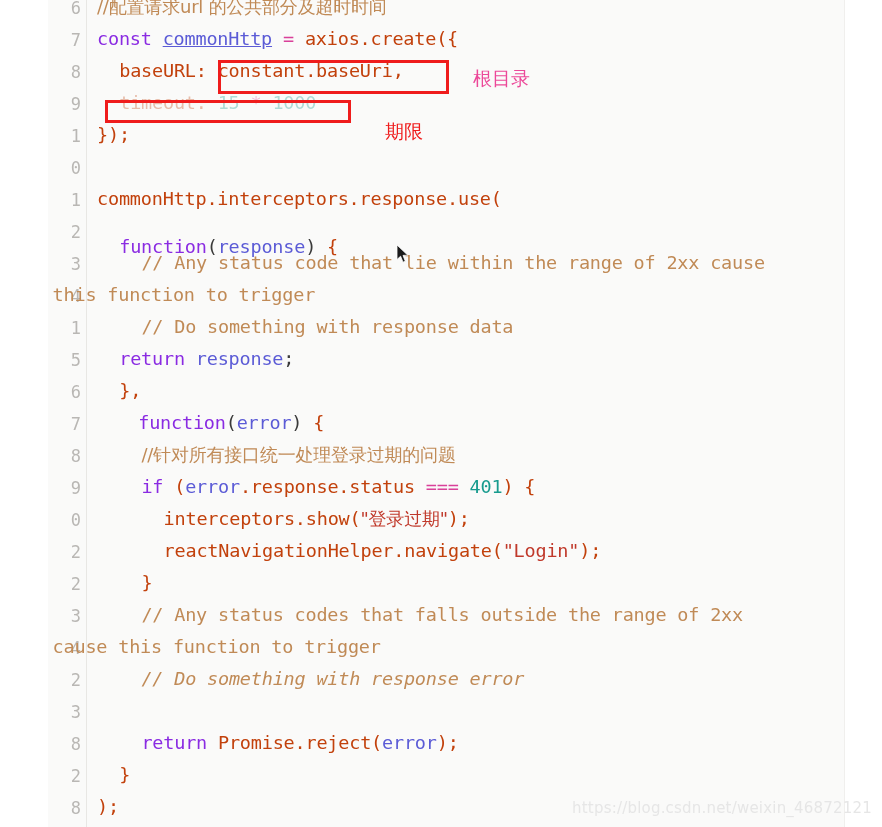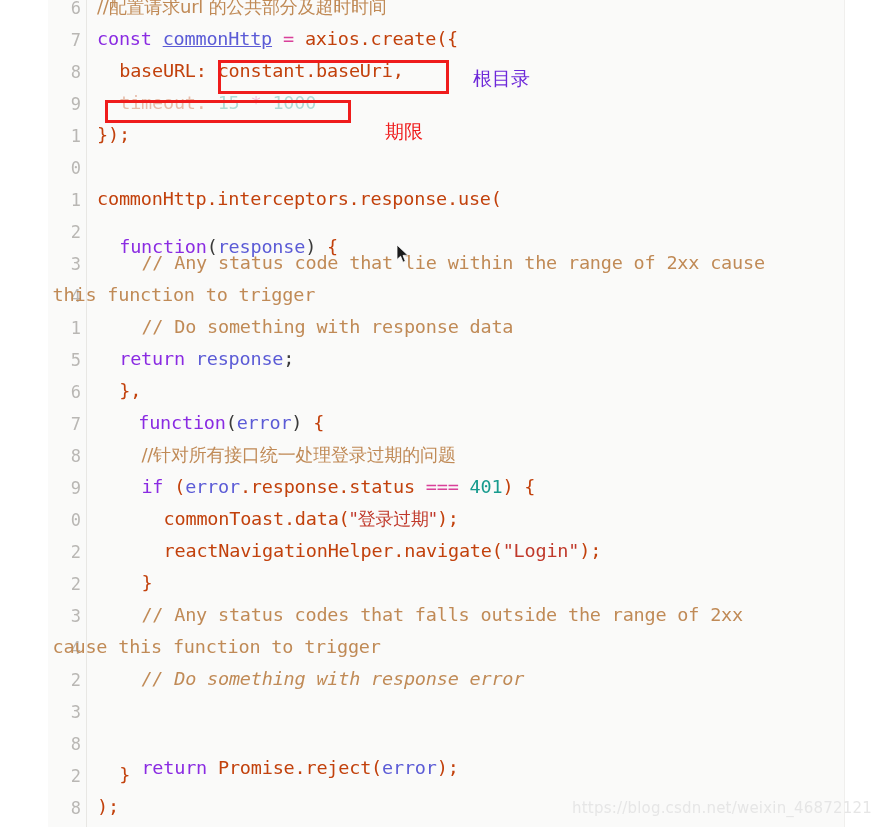--- a/index.html
+++ b/index.html
@@ -176,37 +176,37 @@
         <div class="line" style="top: 188px; left: 10px;"><span class="t-plain">commonHttp.interceptors.response.use(</span></div>
         <div class="line" style="top: 220px; left: 32.2px; margin-top: 16px;"><span class="t-kw">function</span><span class="t-punc">(</span><span class="t-var">response</span><span class="t-punc">)</span><span class="t-plain"> {</span></div>
         <div class="line" style="top: 252px; left: 54.4px;"><span class="t-cmt">// Any status code that lie within the range of 2xx cause</span></div>
         <div class="line" style="top: 284px; left: -34.4px;"><span class="t-cmt">this function to trigger</span></div>
         <div class="line" style="top: 316px; left: 54.4px;"><span class="t-cmt">// Do something with response data</span></div>
         <div class="line" style="top: 348px; left: 32.2px;"><span class="t-kw">return</span><span class="t-plain"> </span><span class="t-var">response</span><span class="t-punc">;</span></div>
         <div class="line" style="top: 380px; left: 32.2px;"><span class="t-plain">},</span></div>
         <div class="line" style="top: 412px; left: 32.2px; margin-left: 19px;"><span class="t-kw">function</span><span class="t-punc">(</span><span class="t-var">error</span><span class="t-punc">)</span><span class="t-plain"> {</span></div>
         <div class="line" style="top: 444px; left: 54.4px;"><span class="t-cmt-cn">//针对所有接口统一处理登录过期的问题</span></div>
         <div class="line" style="top: 476px; left: 54.4px;"><span class="t-kw">if</span><span class="t-plain"> (</span><span class="t-var">error</span><span class="t-plain">.response.status </span><span class="t-op">===</span><span class="t-plain"> </span><span class="t-num">401</span><span class="t-plain">) {</span></div>
-        <div class="line" style="top: 508px; left: 76.6px;"><span class="t-plain">commonToast.data(</span><span class="t-str-cn">"登录过期"</span><span class="t-plain">);</span></div>
+        <div class="line" style="top: 508px; left: 76.6px;"><span class="t-plain">interceptors.show(</span><span class="t-str-cn">"登录过期"</span><span class="t-plain">);</span></div>
         <div class="line" style="top: 540px; left: 76.6px;"><span class="t-plain">reactNavigationHelper.navigate(</span><span class="t-str">"Login"</span><span class="t-plain">);</span></div>
         <div class="line" style="top: 572px; left: 54.4px;"><span class="t-plain">}</span></div>
         <div class="line" style="top: 604px; left: 54.4px;"><span class="t-cmt">// Any status codes that falls outside the range of 2xx</span></div>
         <div class="line" style="top: 636px; left: -34.4px;"><span class="t-cmt">cause this function to trigger</span></div>
         <div class="line" style="top: 668px; left: 54.4px; font-style: italic;"><span class="t-cmt">// Do something with response error</span></div>
         <div class="line" style="top: 700px; left: 10px;"></div>
-        <div class="line" style="top: 732px; left: 54.4px; margin-top: 25px;"><span class="t-kw">return</span><span class="t-plain"> Promise.reject(</span><span class="t-var">error</span><span class="t-plain">);</span></div>
+        <div class="line" style="top: 732px; left: 54.4px;"><span class="t-kw">return</span><span class="t-plain"> Promise.reject(</span><span class="t-var">error</span><span class="t-plain">);</span></div>
         <div class="line" style="top: 764px; left: 32.2px;"><span class="t-plain">}</span></div>
         <div class="line" style="top: 796px; left: 10px;"><span class="t-plain">);</span></div>
       </div>
   </div>
 
   <div id="annotation-layer">
       <div class="redbox" style="left: 218px; top: 60px; width: 231px; height: 34px; border-color: rgb(239, 28, 28);"></div>
       <div class="redbox" style="left: 105px; top: 100px; width: 246px; height: 23px; border-color: rgb(239, 28, 28);"></div>
-      <div class="redlabel" style="left: 473px; top: 67px; color: #6d28d9;">根目录</div>
+      <div class="redlabel" style="left: 473px; top: 67px; color: #ec4899;">根目录</div>
       <div class="redlabel" style="left: 385px; top: 120px; color: rgb(239, 28, 28);">期限</div>
     </div>
 
   <svg class="cursor" id="mouse-cursor" viewBox="0 0 14 20" xmlns="http://www.w3.org/2000/svg" style="left: 396px; top: 244px;">
     <path d="M1,1 L1,15.5 L4.6,12.2 L7.0,18.2 L9.3,17.2 L7.0,11.4 L11.8,11.2 Z" fill="#1a1a1a" stroke="#ffffff" stroke-width="0.8"></path>
   </svg>
 
   <div class="watermark">https://blog.csdn.net/weixin_46872121</div>
 
 </div>

